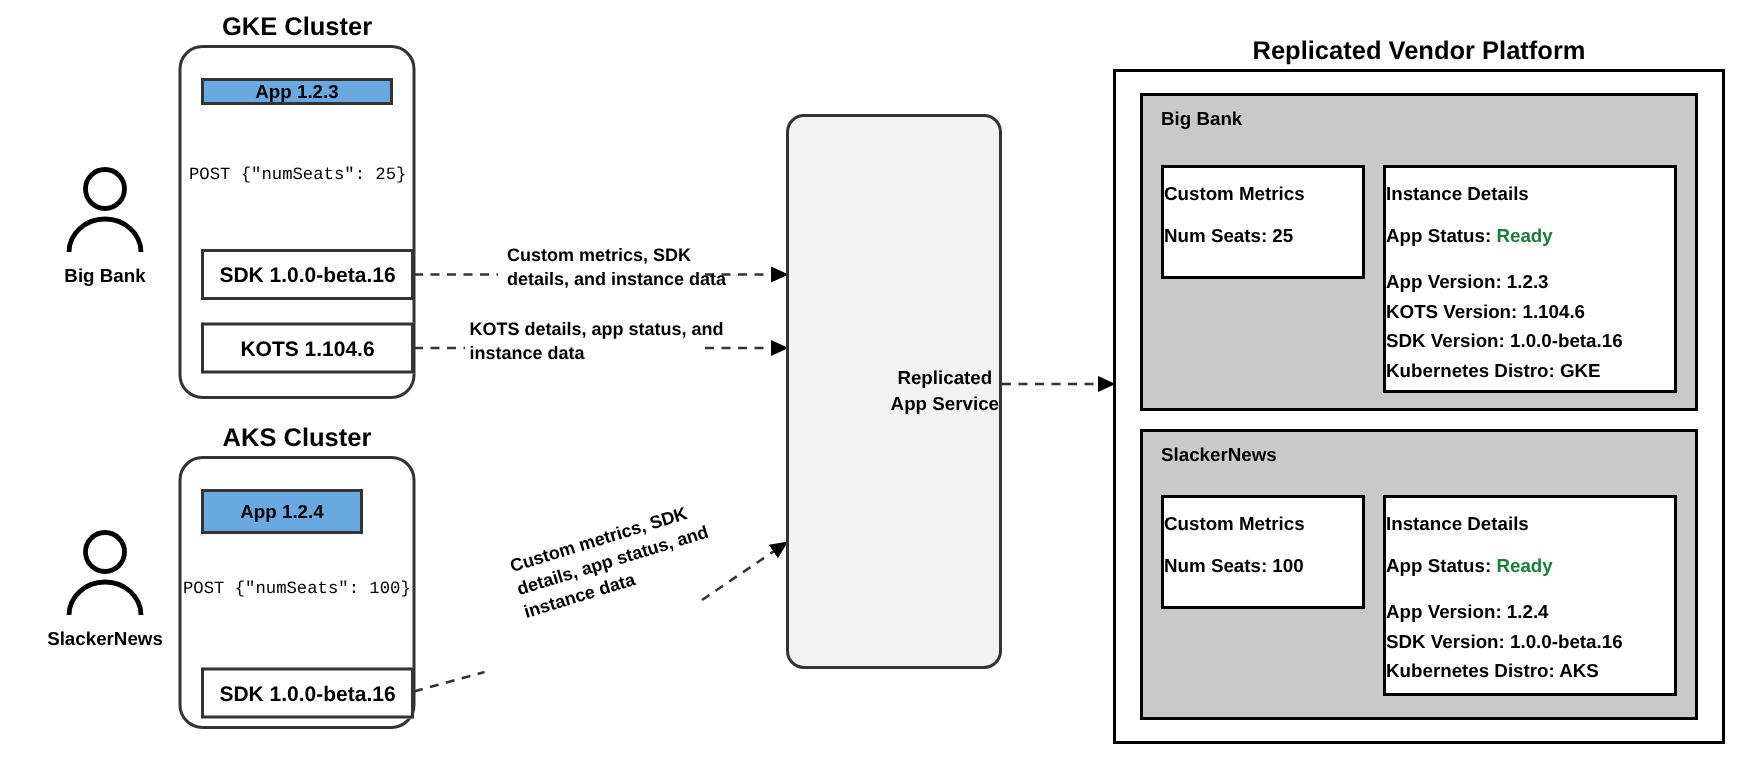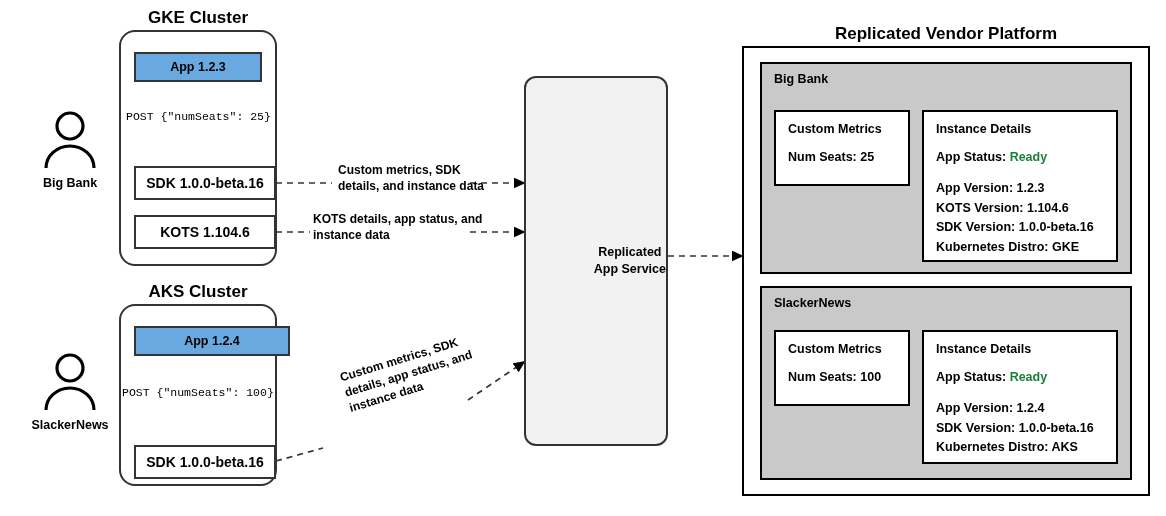--- a/index.html
+++ b/index.html
@@ -87,21 +87,21 @@
   }
   .tenant-title {
     font-size: 12.5px;
     font-weight: bold;
     color: #000;
   }
   .panel {
     border: 2px solid #000000;
     background: #ffffff;
     box-sizing: border-box;
-    padding: 10px 12px;
+    padding: 10px 0;
   }
   .panel h4 {
     margin: 0 0 12px 0;
     font-size: 12.5px;
     font-weight: bold;
   }
   .panel .row {
     font-size: 12.5px;
     font-weight: bold;
     line-height: 1.55;
@@ -172,33 +172,33 @@
       <circle cx="50" cy="16" r="13" fill="none" stroke="#000" stroke-width="3.2"></circle>
       <path d="M26 58 a24 22 0 0 1 48 0" fill="none" stroke="#000" stroke-width="3.2"></path>
     </svg>
     <div class="person-label">SlackerNews</div>
   </div>
 
   <div class="title-lbl abs" style="left:120px; top:8px; width:156px;">GKE Cluster</div>
 
   <div class="cluster-box abs" style="left:119px; top:30px; width:158px; height:236px;"></div>
 
-  <div class="app-box abs" style="left:134px; top:52px; width:128px; height:30px;">App 1.2.3</div>
+  <div class="app-box abs" style="left:134px; top:52px; width:128px; height:18px;">App 1.2.3</div>
 
   <div class="mono-post abs" style="left:126px; top:110px;">POST {"numSeats": 25}</div>
 
   <div class="plain-box abs" style="left:134px; top:166px; width:142px; height:34px;">SDK 1.0.0-beta.16</div>
 
   <div class="plain-box abs" style="left:134px; top:215px; width:142px; height:34px;">KOTS 1.104.6</div>
 
   <div class="title-lbl abs" style="left:120px; top:282px; width:156px;">AKS Cluster</div>
 
   <div class="cluster-box abs" style="left:119px; top:304px; width:158px; height:182px;"></div>
 
-  <div class="app-box abs" style="left:134px; top:326px; width:156px; height:30px;">App 1.2.4</div>
+  <div class="app-box abs" style="left:134px; top:326px; width:108px; height:30px;">App 1.2.4</div>
 
   <div class="mono-post abs" style="left:122px; top:386px;">POST {"numSeats": 100}</div>
 
   <div class="plain-box abs" style="left:134px; top:445px; width:142px; height:34px;">SDK 1.0.0-beta.16</div>
 
   <div class="conn-text abs" style="left:338px; top:162px;">
     <div>Custom metrics, SDK</div>
     <div>details, and instance data</div>
   </div>
 

